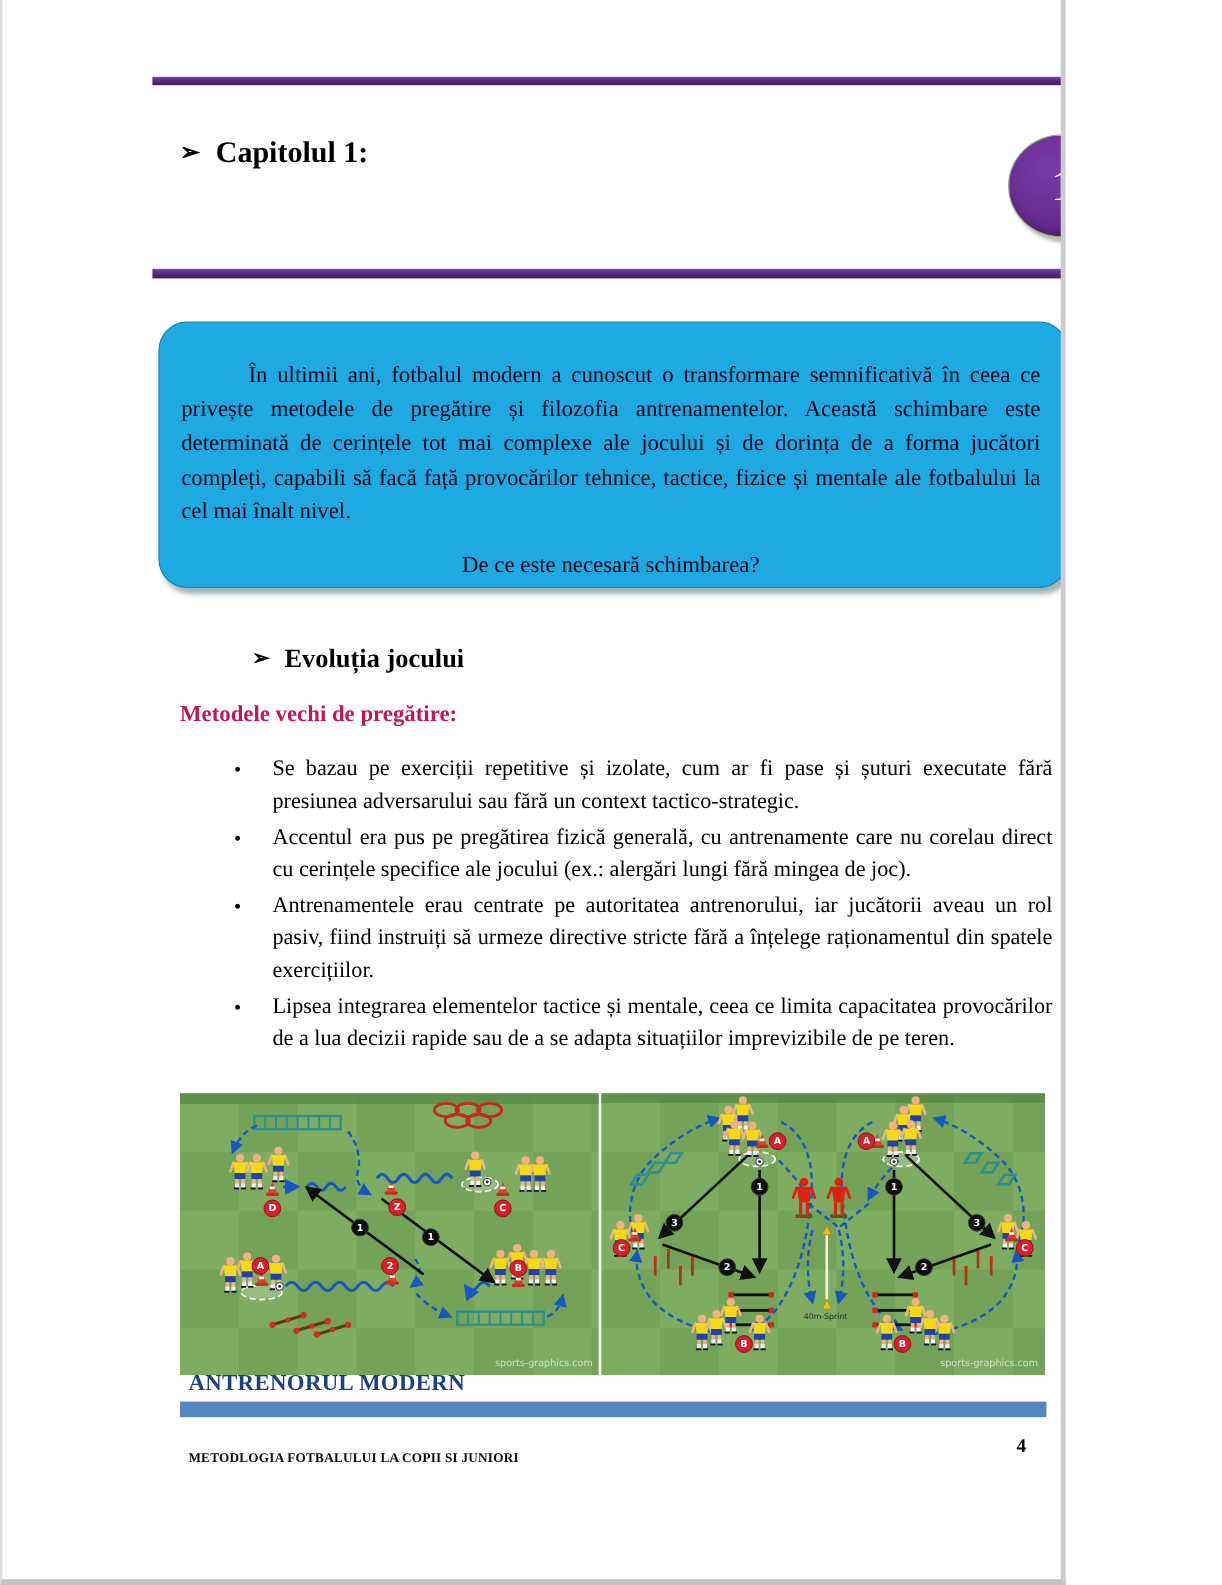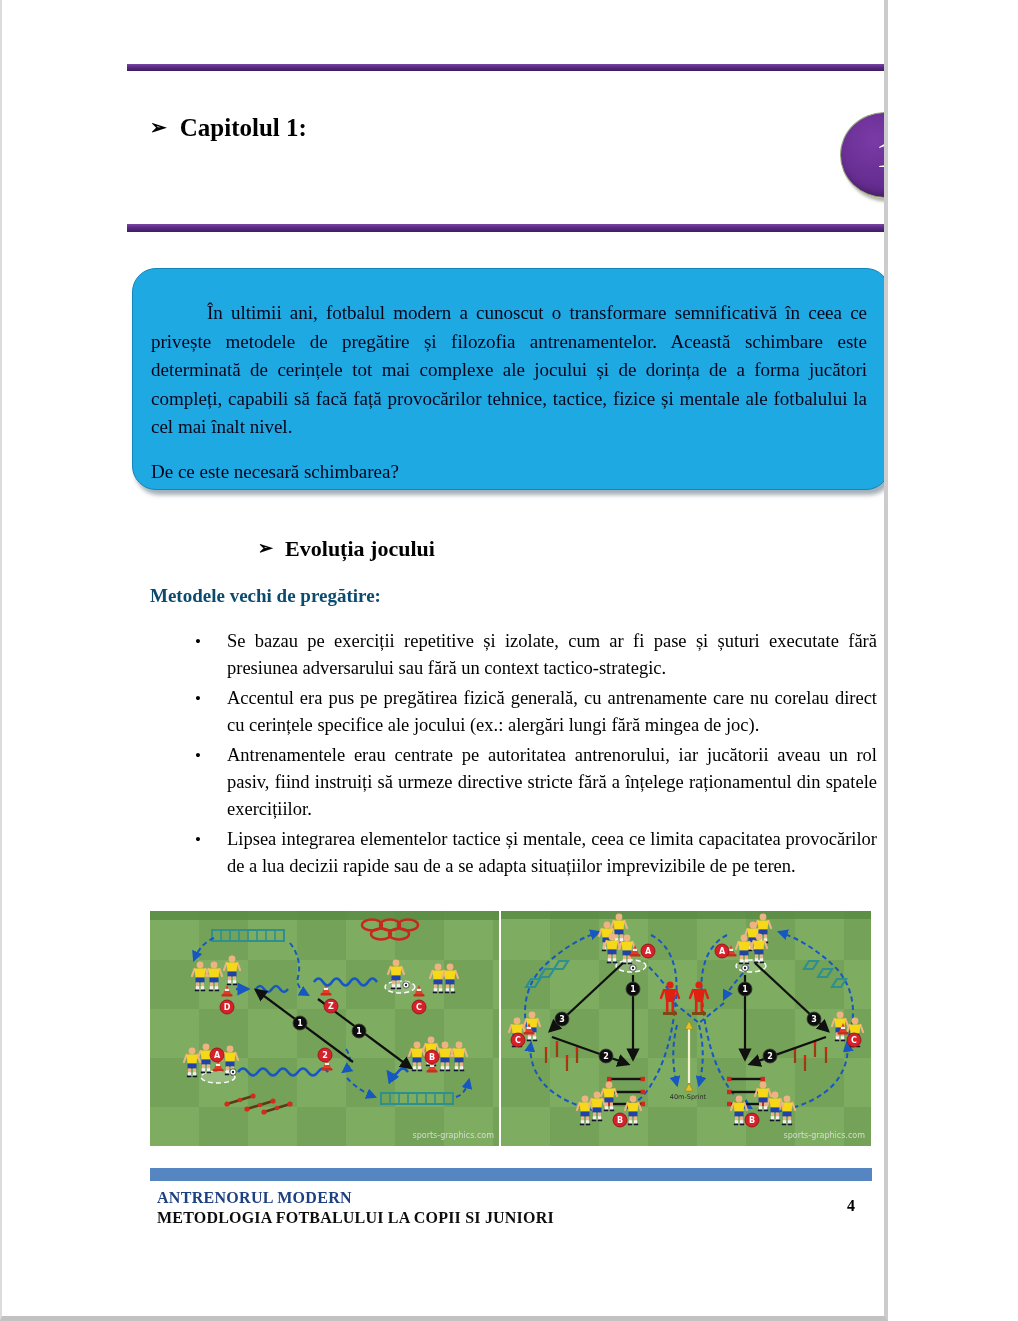--- a/index.html
+++ b/index.html
@@ -27,33 +27,33 @@
   }
   .chapter-subtitle { position:absolute; left:183px; top:188px; font-size:21px; font-weight:bold; }
   .callout {
     position:absolute; left:130px; top:268px; width:758px; height:222px; box-sizing:border-box;
     background:#1fa9e2; border-radius:24px; border:1px solid #1286b8;
     box-shadow:3px 5px 4px rgba(90,110,125,.55);
     padding:30px 22px 0 18px; font-size:19px; line-height:28.5px; color:#05051c;
   }
   .callout p { margin:0; }
   .callout .para { text-align:justify; text-indent:56px; }
-  .callout .question { margin-top:16px; }
-  .section-heading { position:absolute; left:208px; top:536px; font-size:22px; font-weight:bold;margin-left:48px; }
+  .callout .question { margin-top:16px;text-align:center; }
+  .section-heading { position:absolute; left:208px; top:536px; font-size:22px; font-weight:bold; }
   .section-heading .arrow { font-size:18px; margin-right:12px; position:relative; top:-2px; }
-  .red-label { position:absolute; left:148px; top:585px; font-size:19px; font-weight:bold; color:#0c4a6e; }
+  .red-label { position:absolute; left:148px; top:585px; font-size:19px; font-weight:bold; color:#be185d; }
   .bullets { position:absolute; left:193px; top:628px; width:682px; list-style:none; margin:0; padding:0; }
   .bullets li { display:flex; margin-bottom:3px; font-size:18.5px; line-height:27px; }
   .bullets .dot { flex:none; width:32px; font-size:17px; }
   .bullets .txt { flex:1; text-align:justify; }
   .diagrams { position:absolute; left:148px; top:911px; width:721px; height:235px; display:flex; gap:2px; background:#fff; }
   .diagrams svg { display:block; }
   .footer-bar { position:absolute; left:148px; top:1168px; width:722px; height:13px; background:#5586c1; }
-  .footer-brand { position:absolute; left:155px; top:1189px; font-size:16px; font-weight:bold; color:#1c4081; letter-spacing:.3px; }
-  .footer-sub { position:absolute; left:155px; top:1209px; font-size:16px; font-weight:bold; color:#0d0d0d; letter-spacing:.2px; }
+  .footer-brand { position:absolute; left:155px; top:1142px; font-size:19px; font-weight:bold; color:#1c4081; letter-spacing:.3px; }
+  .footer-sub { position:absolute; left:155px; top:1209px; font-size:11px; font-weight:bold; color:#0d0d0d; letter-spacing:.2px; }
   .page-num { position:absolute; left:845px; top:1197px; font-size:16px; font-weight:bold; }
   .dg-text { font-family:"DejaVu Sans", sans-serif; font-weight:bold; fill:#fff; }
   .dg-wm { font-family:"DejaVu Sans", sans-serif; fill:#e4e4e4; opacity:.85; }
 </style>
 </head>
 <body>
 
 <div class="page">
 
   <div class="rule" id="rule-top"></div>

